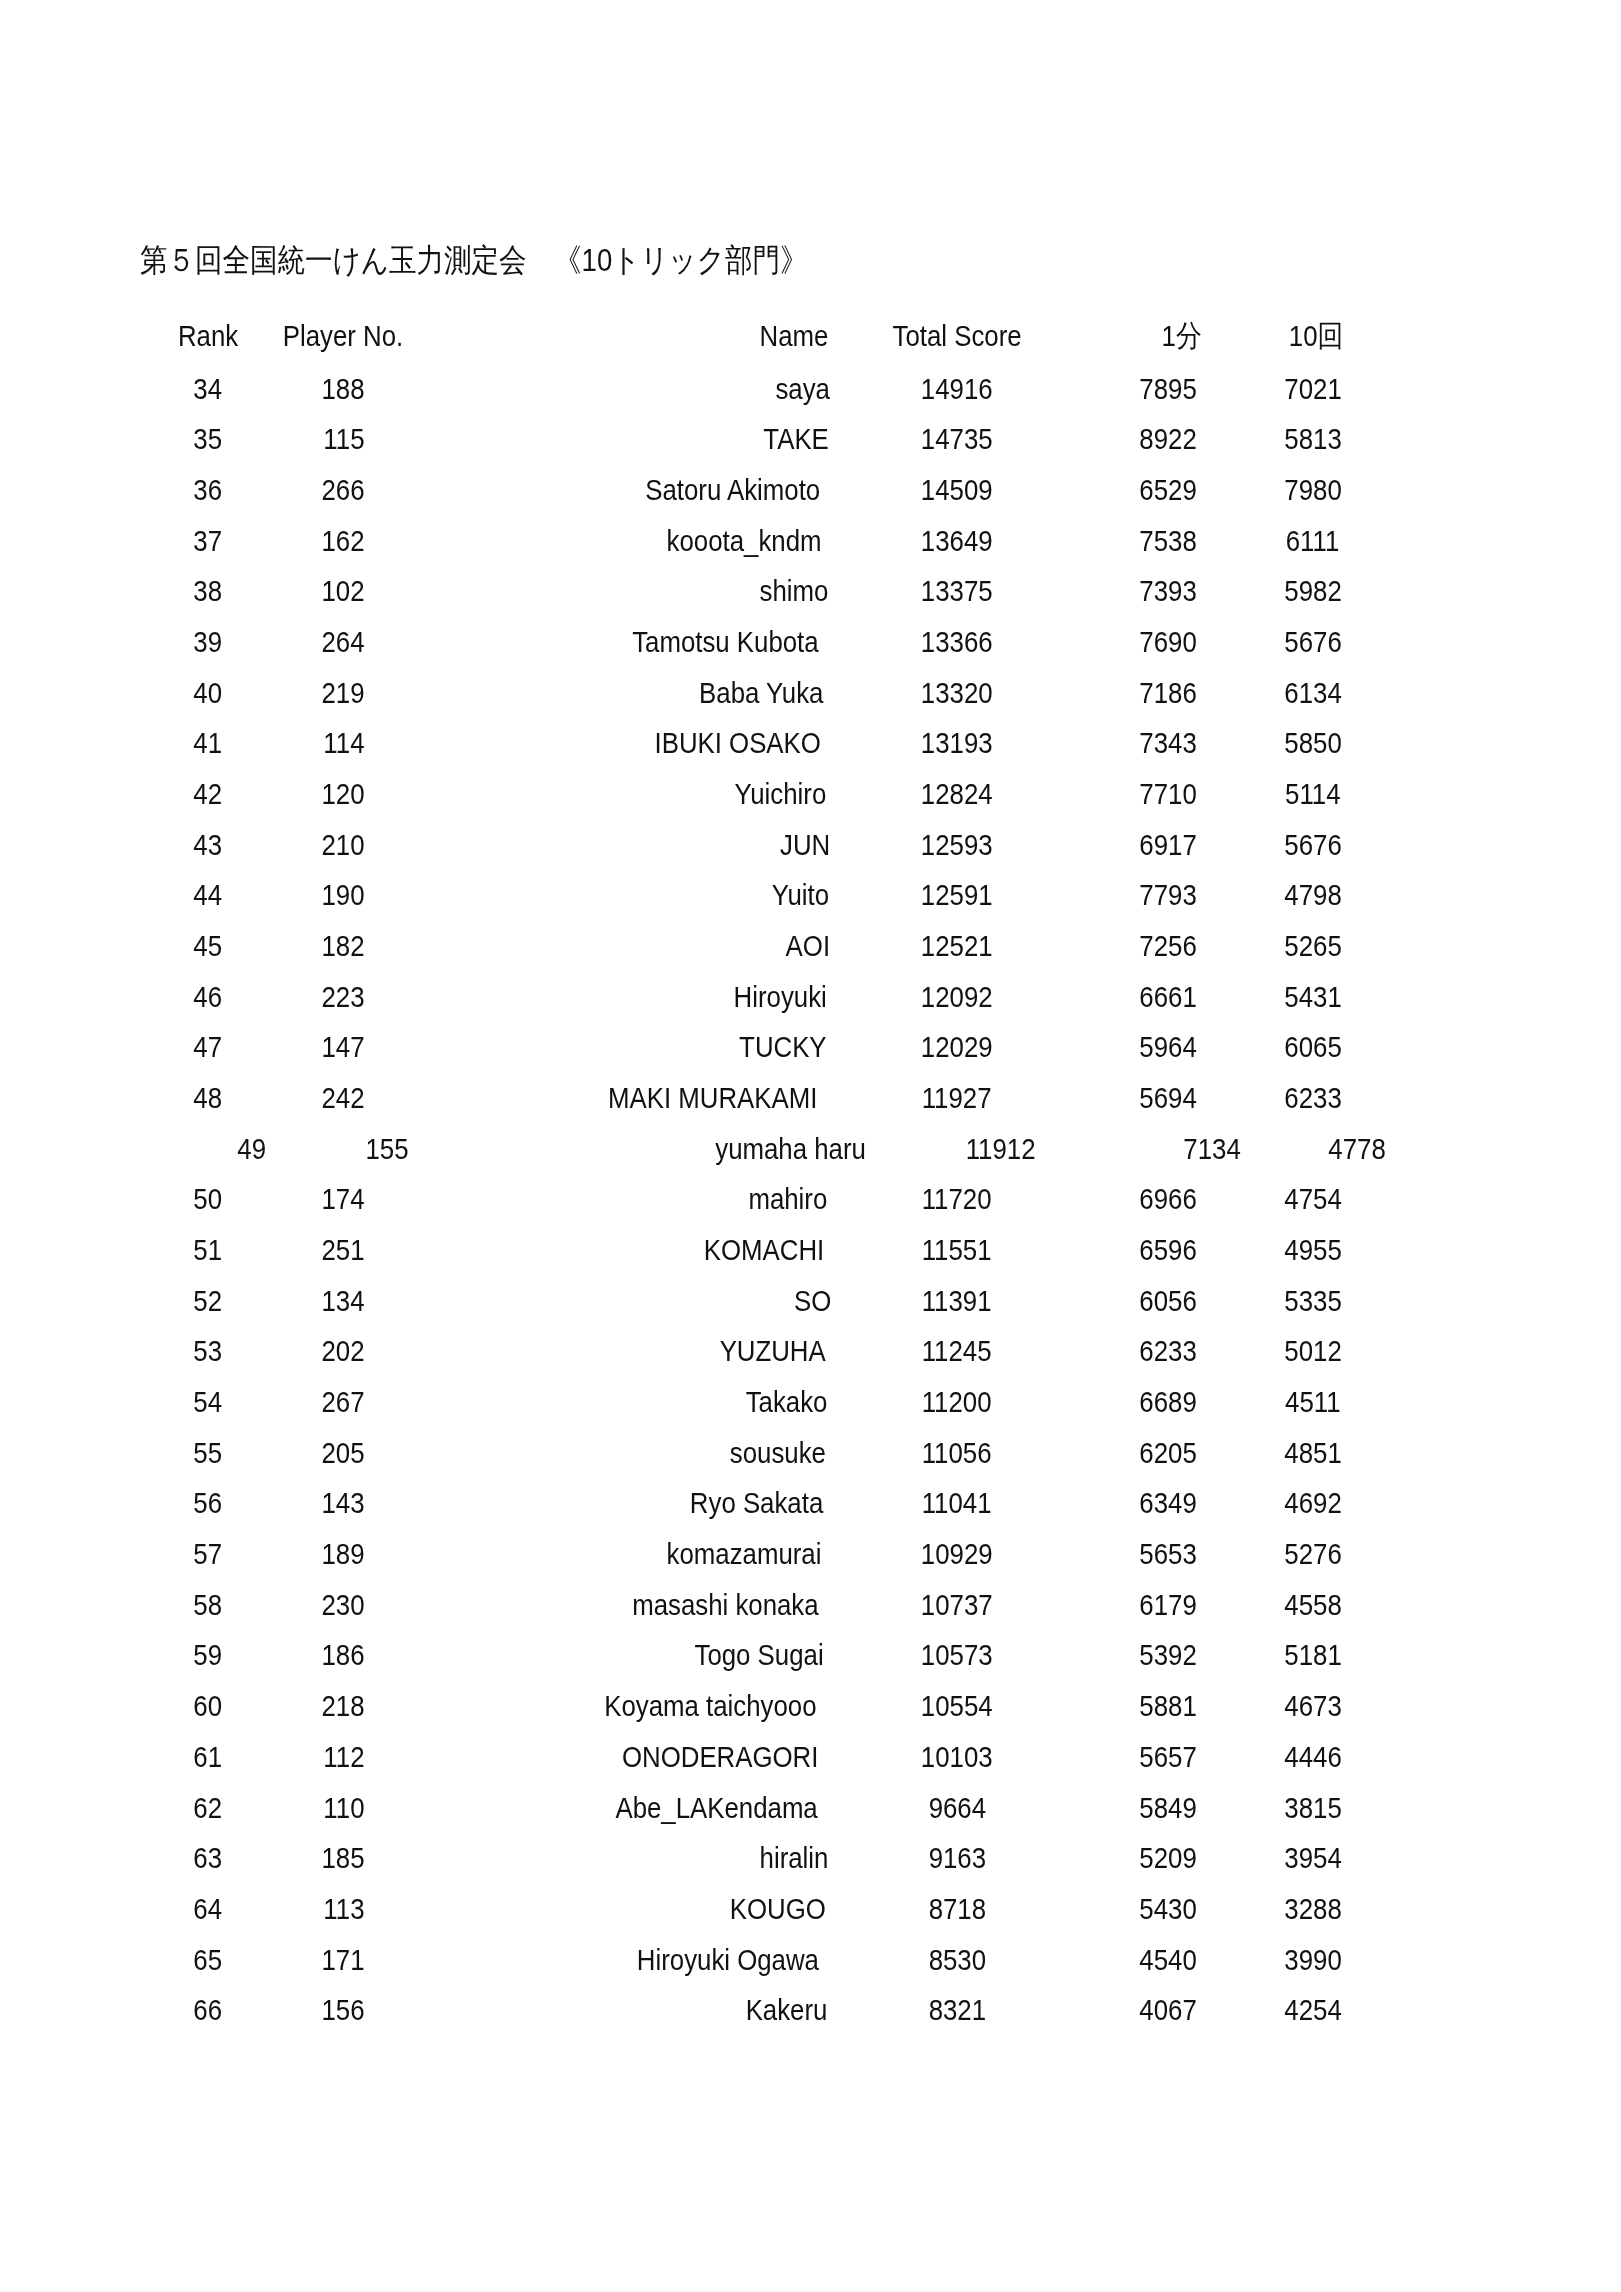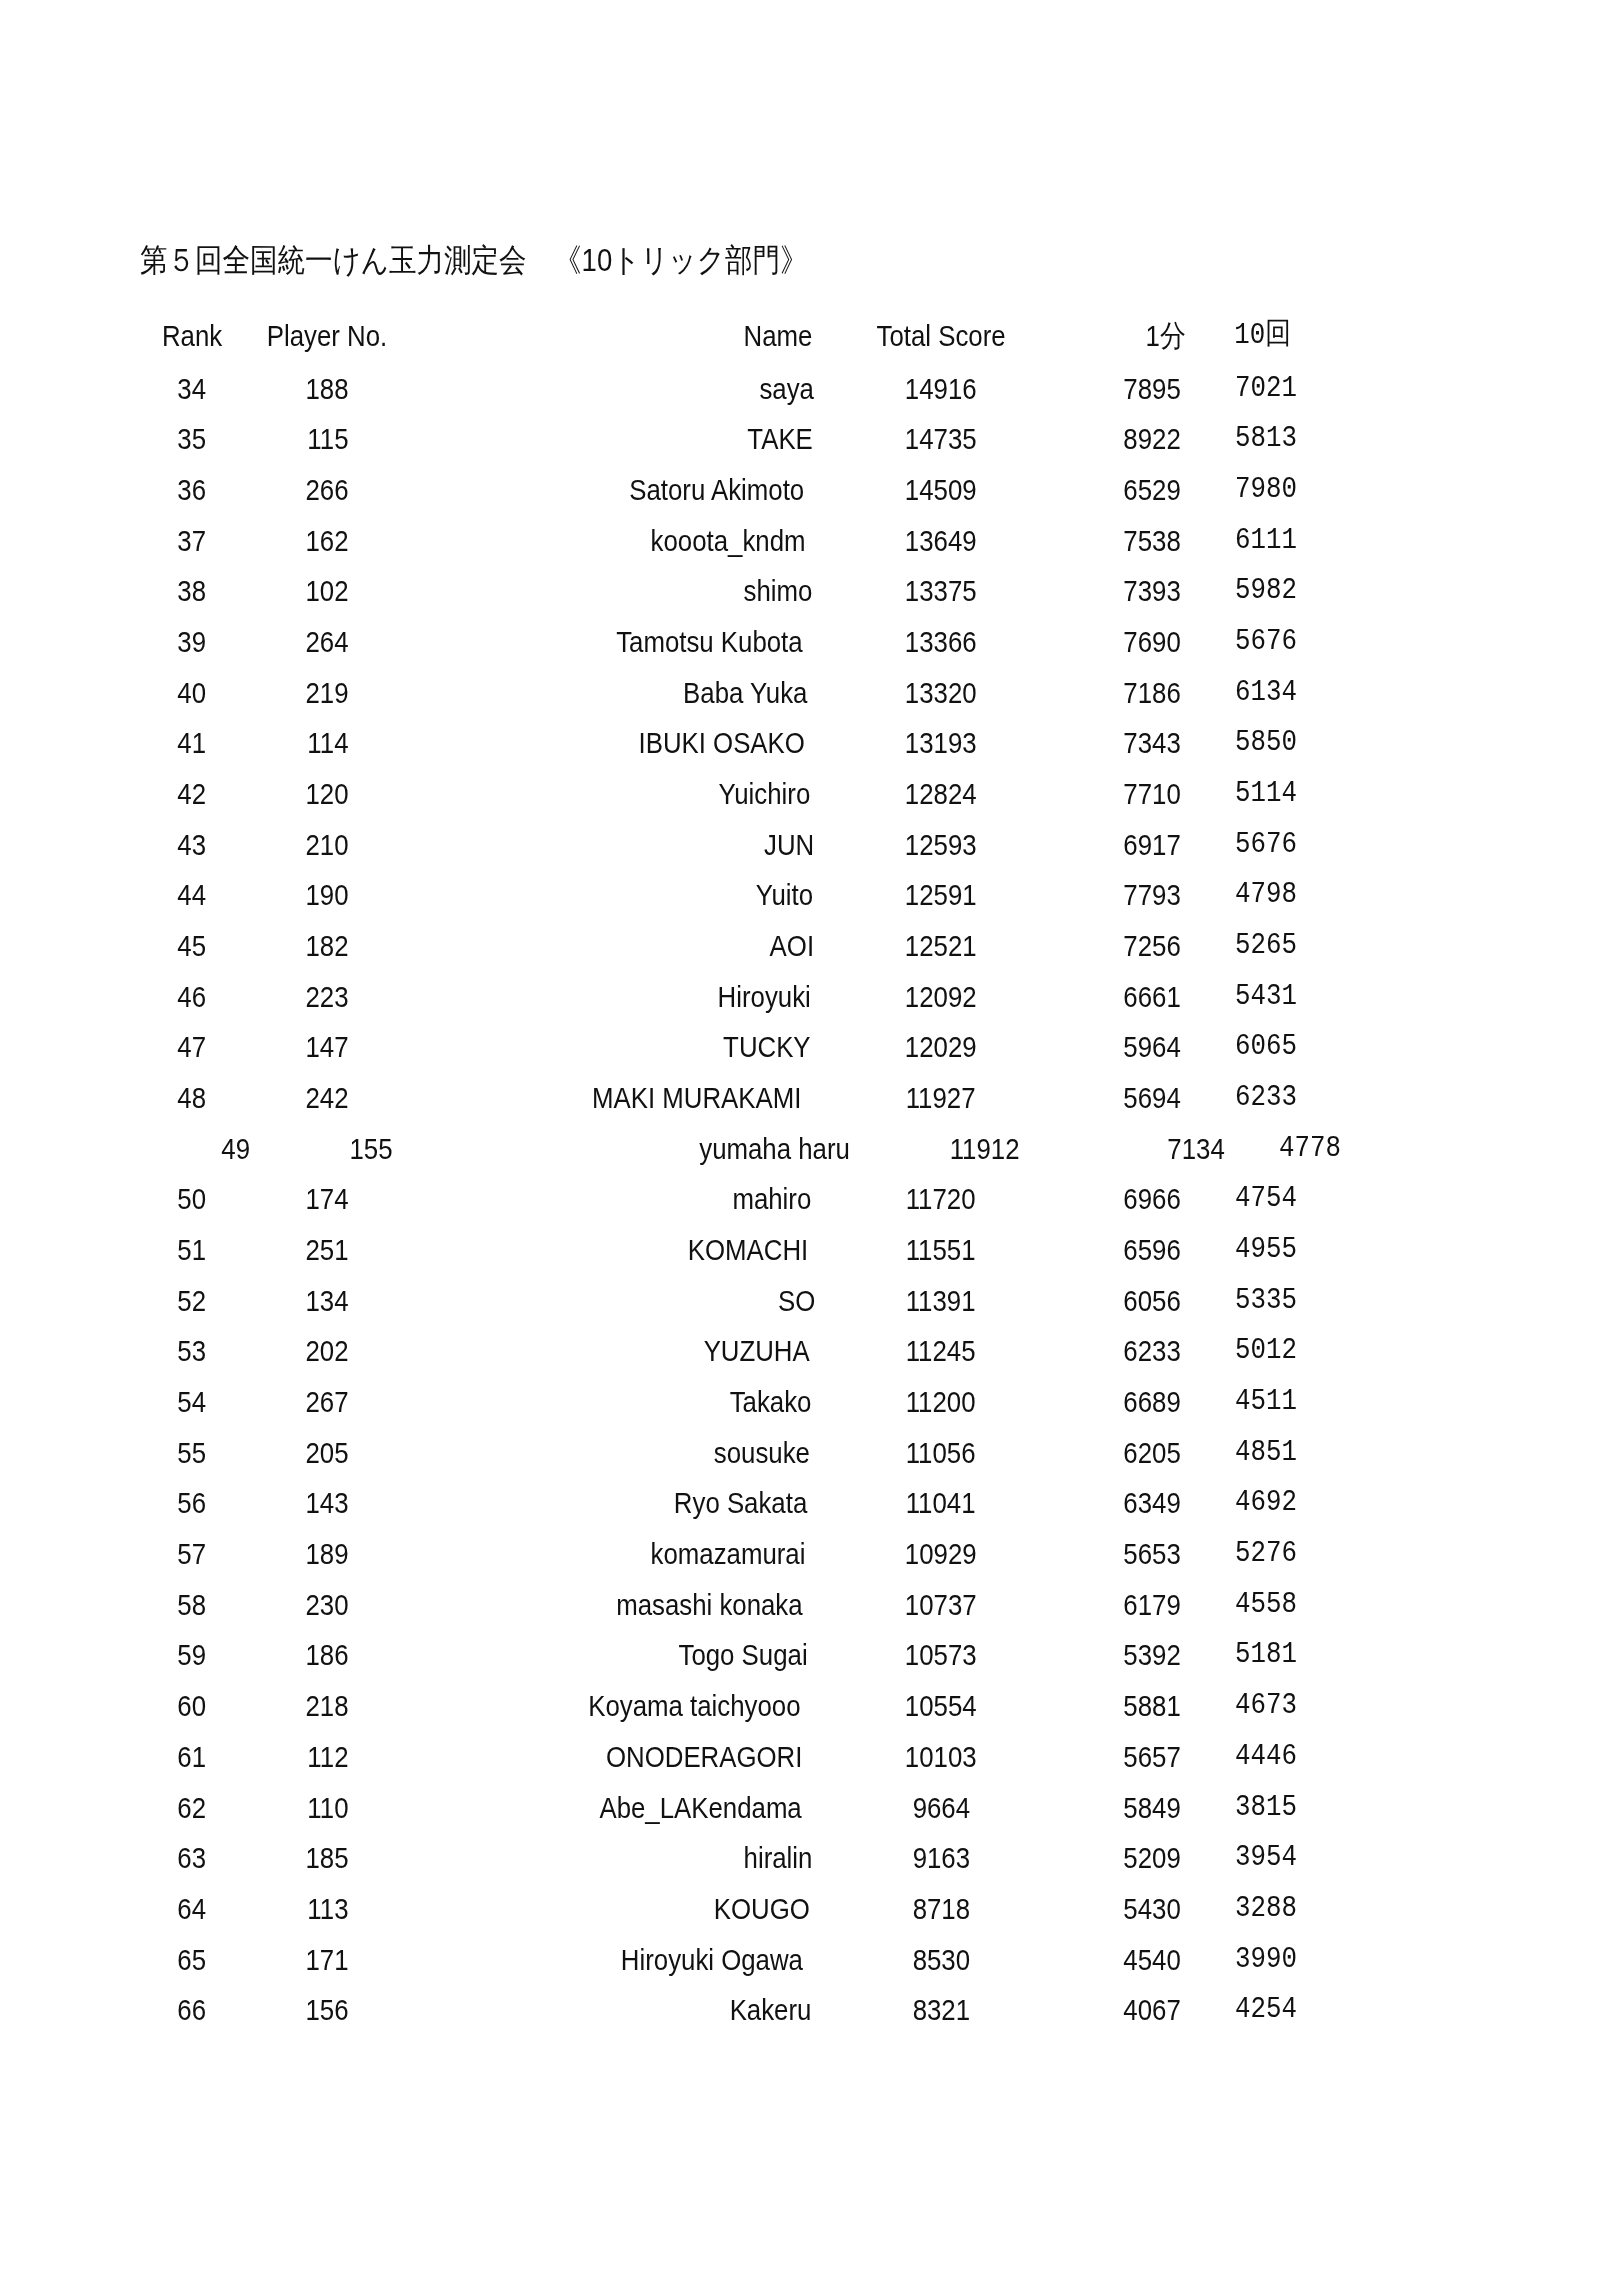--- a/index.html
+++ b/index.html
@@ -1,29 +1,29 @@
 <!DOCTYPE html>
 <html><head>
 <meta charset="utf-8">
 <style>
   html, body { margin: 0; padding: 0; background: #ffffff; }
   body { width: 1621px; height: 2293px; position: relative; overflow: hidden;
          font-family: "Liberation Sans", "DejaVu Sans", sans-serif; color: #111; }
   .title { position: absolute; left: 140px; top: 239px; font-size: 32px; white-space: nowrap;
            transform: scaleX(0.86); transform-origin: left center; letter-spacing: 0px; }
   .table { position: absolute; left: 0; top: 0; width: 1621px; }
-  .row { position: absolute; left: 0; width: 1605px; height: 51px; }
+  .row { position: absolute; left: 16px; width: 1605px; height: 51px; }
   .cell { position: absolute; top: 0; height: 51px; line-height: 51px; font-size: 30px; white-space: nowrap; }
   .cell span { display: inline-block; transform: scaleX(0.86); }
   .c-rank   { left: 133px; width: 118px; text-align: center; }
   .c-player { left: 249px; width: 157px; text-align: center; }
   .c-name   { left: 426px; width: 392px; text-align: right; }
   .c-total  { left: 843px; width: 196px; text-align: center; }
   .c-min    { left: 1059px; width: 122px; text-align: right; }
-  .c-ten    { left: 1225px; width: 135px; text-align: left; font-family: Liberation Mono, monospace; }
+  .c-ten    { left: 1225px; width: 135px; text-align: center; }
   .cell.c-min span, .cell.c-ten span { transform-origin: right center; }
   .hdr .cell.c-min { left: 1059px; width: 127px; }
   .hdr .cell.c-ten { left: 1225px; width: 141px; }
 </style>
 </head>
 <body>
 
 <div class="title">第５回全国統一けん玉力測定会　《10トリック部門》</div>
 
 <div class="table">

